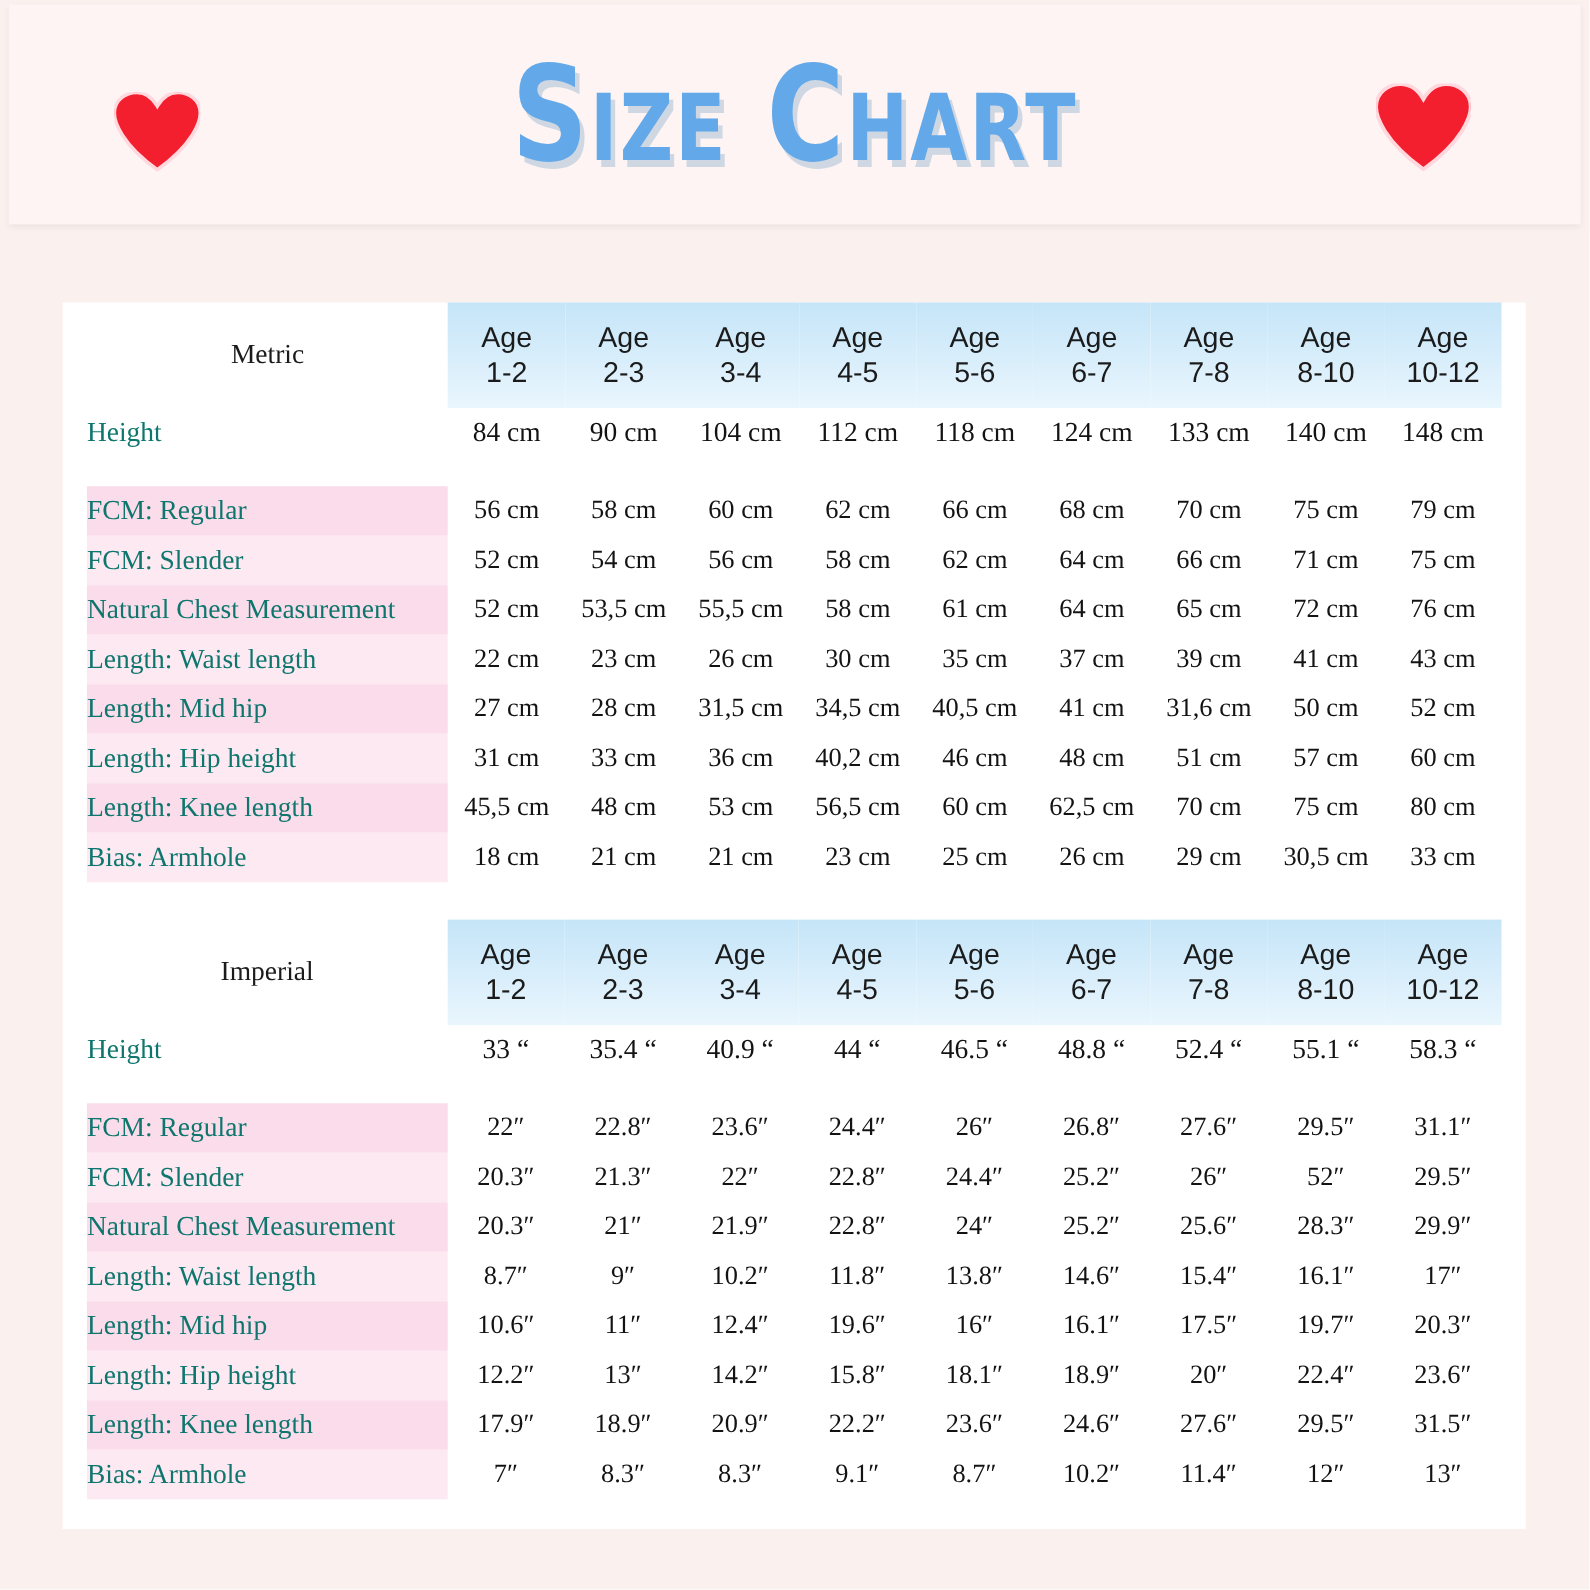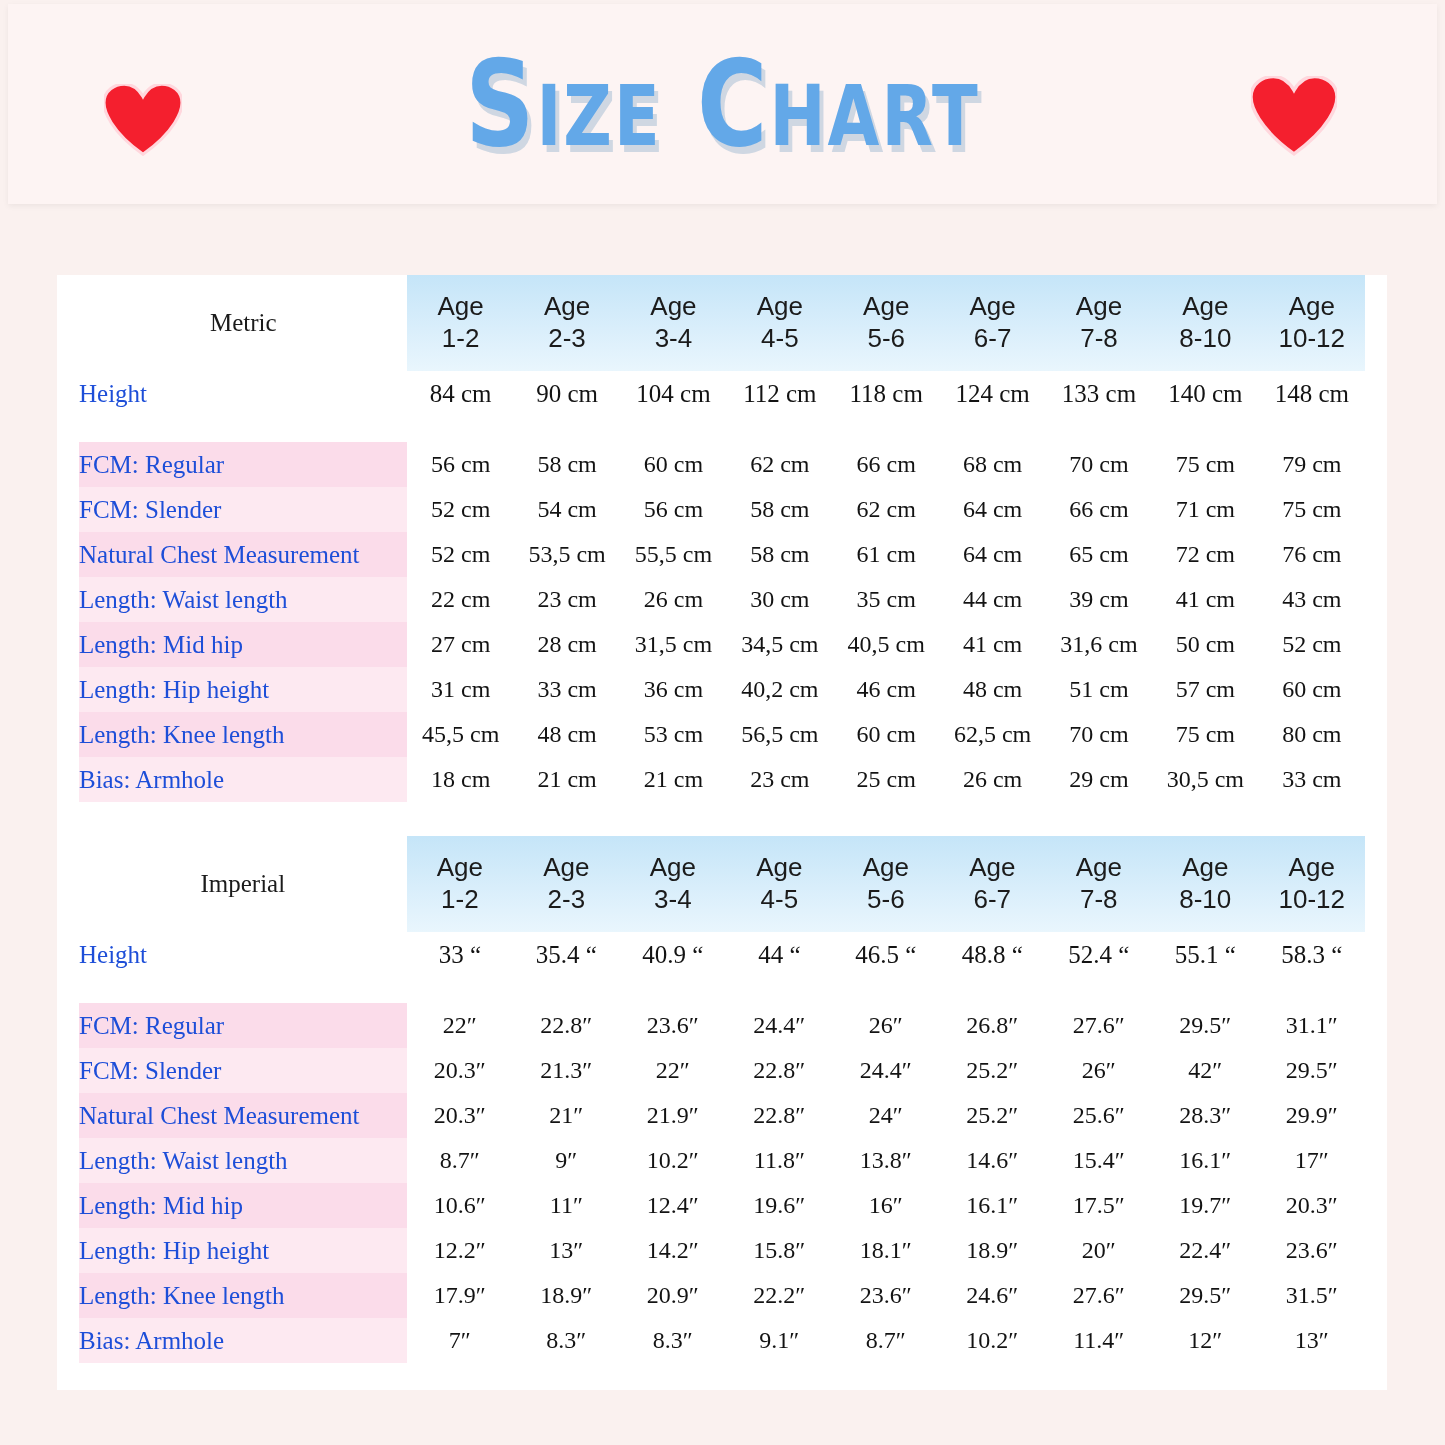--- a/index.html
+++ b/index.html
@@ -85,21 +85,21 @@
     color: #1b1b1b;
     height: 96px;
     vertical-align: middle;
     line-height: 1.22;
     font-family: "Liberation Sans", sans-serif;
   }
   .hdr-age .age-word { display: block; }
 
   .row-label {
     font-size: 25px;
-    color: #1d4ed8;
+    color: #0f766e;
     padding-left: 18px;
     height: 45px;
     vertical-align: middle;
     font-family: "Liberation Serif", serif;
   }
   .row-label.plain { background: transparent; }
   .row-label.pinkrow { background: #fbdcea; }
   .row-label.pinkrow.alt { background: #fde9f1; }
 
   .cell-val {
@@ -238,21 +238,21 @@
             <td class="cell-val">72 cm</td>
             <td class="cell-val">76 cm</td>
           </tr>
           <tr>
             <td class="row-label pinkrow alt">Length: Waist length</td>
             <td class="cell-val">22 cm</td>
             <td class="cell-val">23 cm</td>
             <td class="cell-val">26 cm</td>
             <td class="cell-val">30 cm</td>
             <td class="cell-val">35 cm</td>
-            <td class="cell-val">44 cm</td>
+            <td class="cell-val">37 cm</td>
             <td class="cell-val">39 cm</td>
             <td class="cell-val">41 cm</td>
             <td class="cell-val">43 cm</td>
           </tr>
           <tr>
             <td class="row-label pinkrow">Length: Mid hip</td>
             <td class="cell-val">27 cm</td>
             <td class="cell-val">28 cm</td>
             <td class="cell-val">31,5 cm</td>
             <td class="cell-val">34,5 cm</td>
@@ -387,21 +387,21 @@
           </tr>
           <tr>
             <td class="row-label pinkrow alt">FCM: Slender</td>
             <td class="cell-val">20.3″</td>
             <td class="cell-val">21.3″</td>
             <td class="cell-val">22″</td>
             <td class="cell-val">22.8″</td>
             <td class="cell-val">24.4″</td>
             <td class="cell-val">25.2″</td>
             <td class="cell-val">26″</td>
-            <td class="cell-val">42″</td>
+            <td class="cell-val">52″</td>
             <td class="cell-val">29.5″</td>
           </tr>
           <tr>
             <td class="row-label pinkrow">Natural Chest Measurement</td>
             <td class="cell-val">20.3″</td>
             <td class="cell-val">21″</td>
             <td class="cell-val">21.9″</td>
             <td class="cell-val">22.8″</td>
             <td class="cell-val">24″</td>
             <td class="cell-val">25.2″</td>

